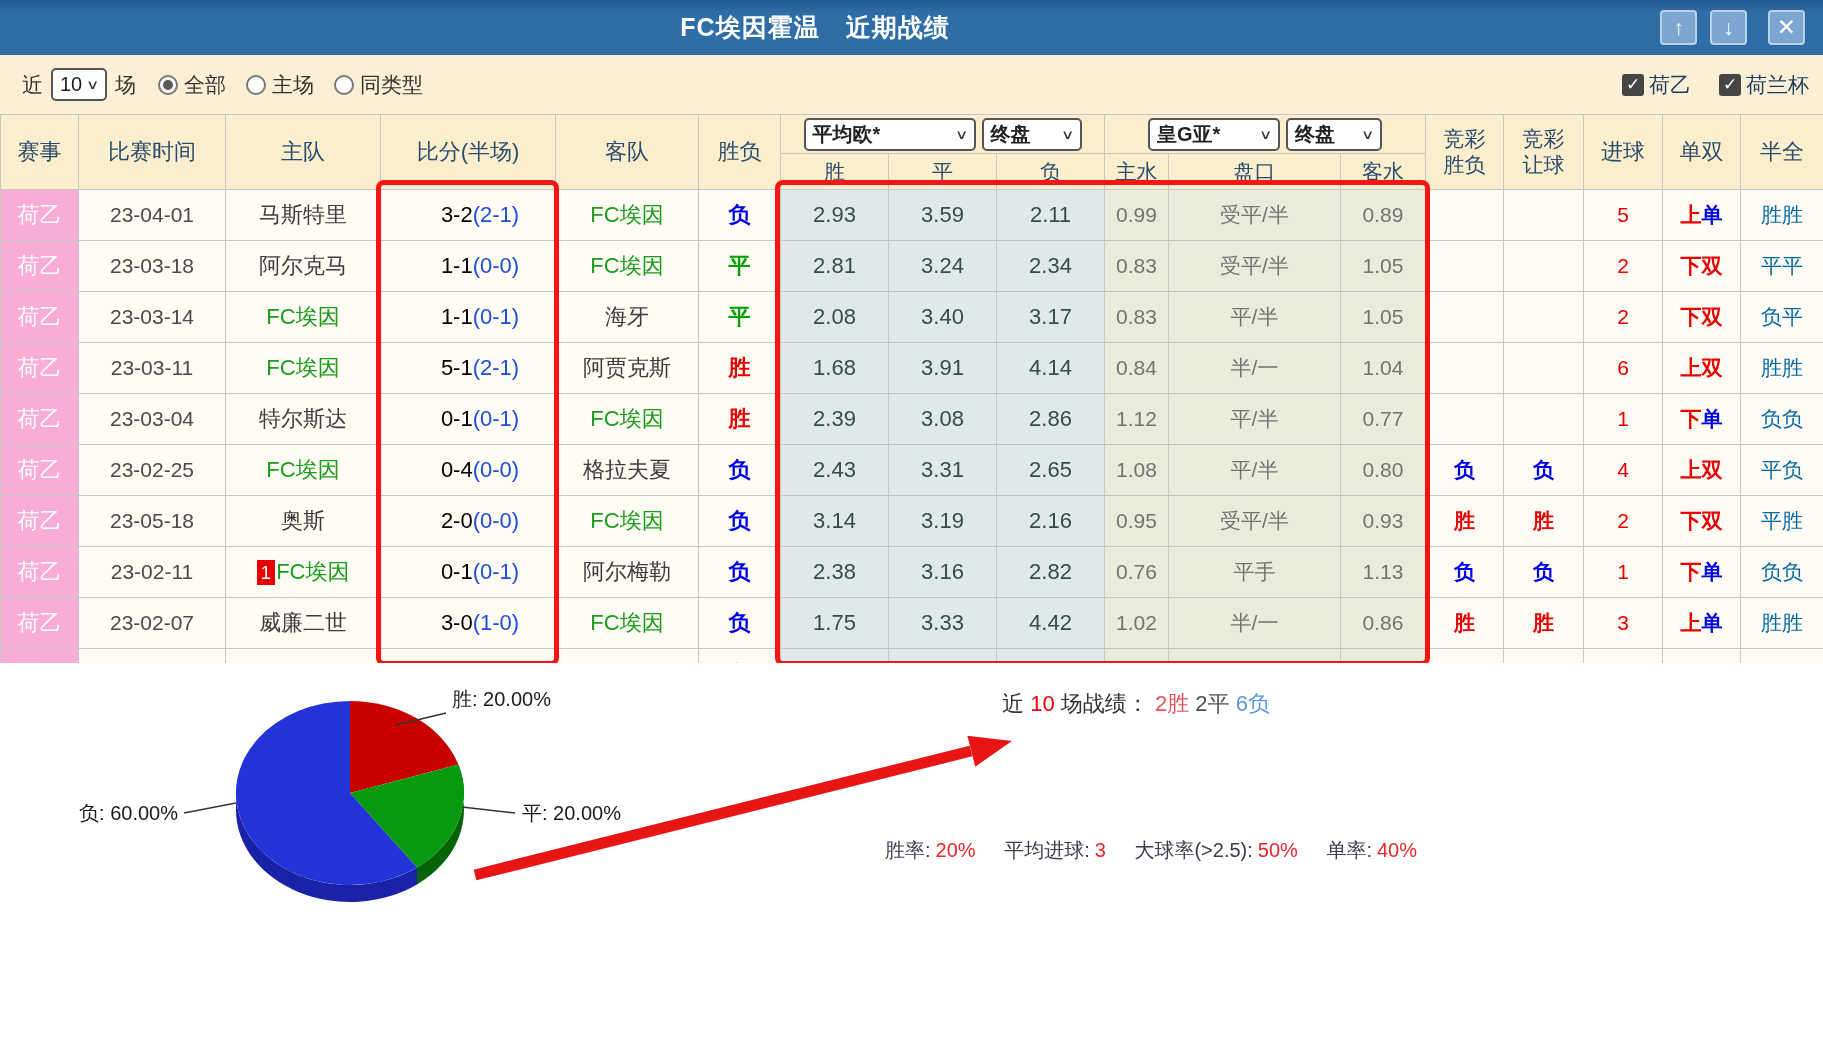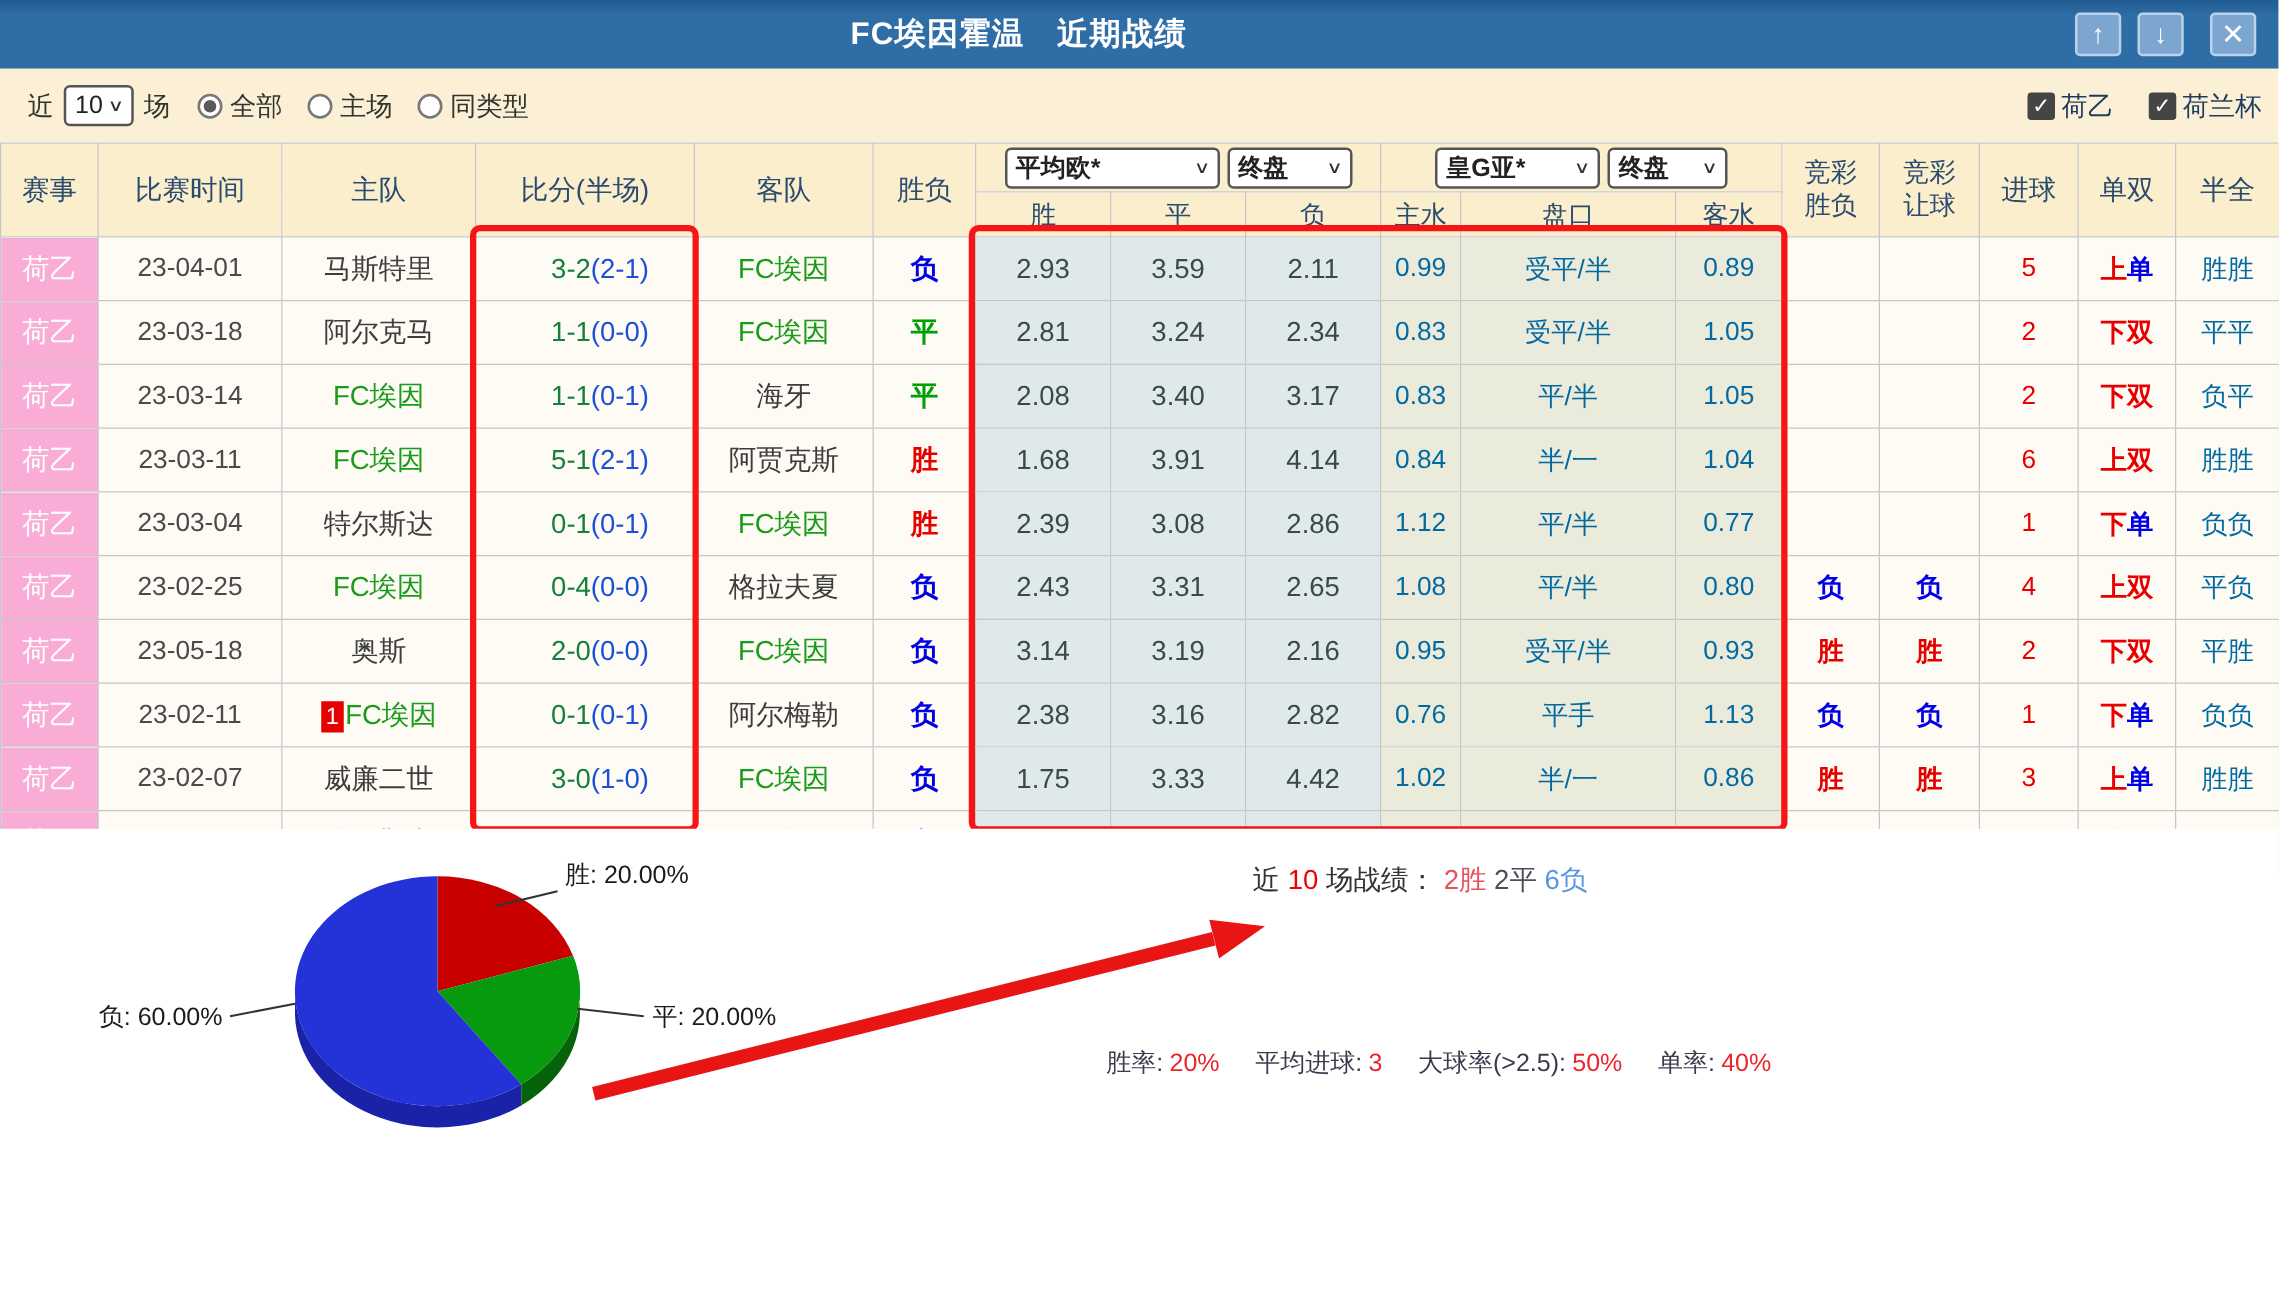--- a/index.html
+++ b/index.html
@@ -56,28 +56,28 @@
   .sel-asia{width:132px;}
   .sel-stage2{width:96px;}
   .fselect b{font-weight:bold;}
   tbody td{height:48px;background:#fdfbf3;font-size:22px;color:#3f3f3f;}
   td.c-league{background:#f9acd6;color:#fff;font-size:22px;}
   td.c-date{color:#4a4a4a;font-size:21px;}
   td.c-team{color:#3d3d3d;}
   td.c-team.fc{color:#1b9b1b;}
   .badge{display:inline-block;background:#e60000;color:#fff;font-size:19px;line-height:25px;
     padding:0 4px;margin-right:1px;}
-  td.c-score .ft{color:#15803d;margin-left:24px;}
+  td.c-score .ft{color:#000000;margin-left:24px;}
   td.c-score .ht{color:#1d4ed8;}
   td.c-result{font-weight:bold;}
   .t-win{color:#e60000;}
   .t-draw{color:#00a000;}
   .t-lose{color:#0000e6;}
   td.c-odds{background:#dfe9e9;color:#3a4a4a;}
-  td.c-asian{background:#ebebdc;color:#0369a1;font-size:21px;margin-top:43px;}
+  td.c-asian{background:#ebebdc;color:#737373;font-size:21px;margin-top:43px;}
   td.c-jc{font-weight:bold;font-size:21px;}
   td.c-goals{color:#e60000;font-size:21px;}
   td.c-ds{font-weight:bold;font-size:21px;}
   td.c-ds .ud{color:#e60000;}
   td.c-ds .par-dan{color:#0000e6;}
   td.c-ds .par-shuang{color:#e60000;}
   td.c-bq{color:#0369a1;font-size:21px;}
 
   
   .red-box{position:absolute;border:5px solid #f51515;border-radius:8px;pointer-events:none;box-sizing:border-box;}

